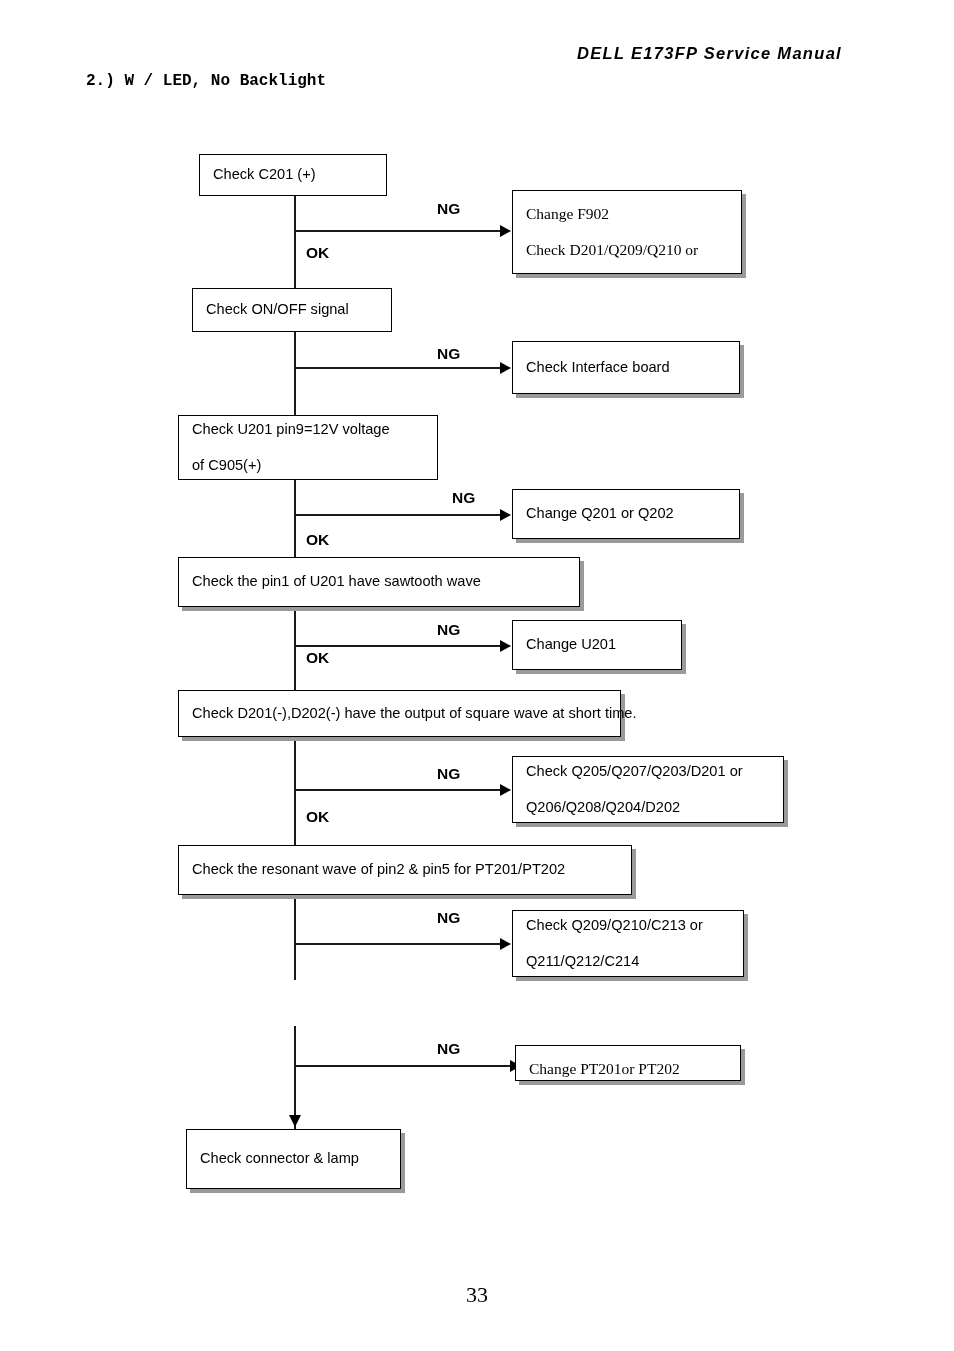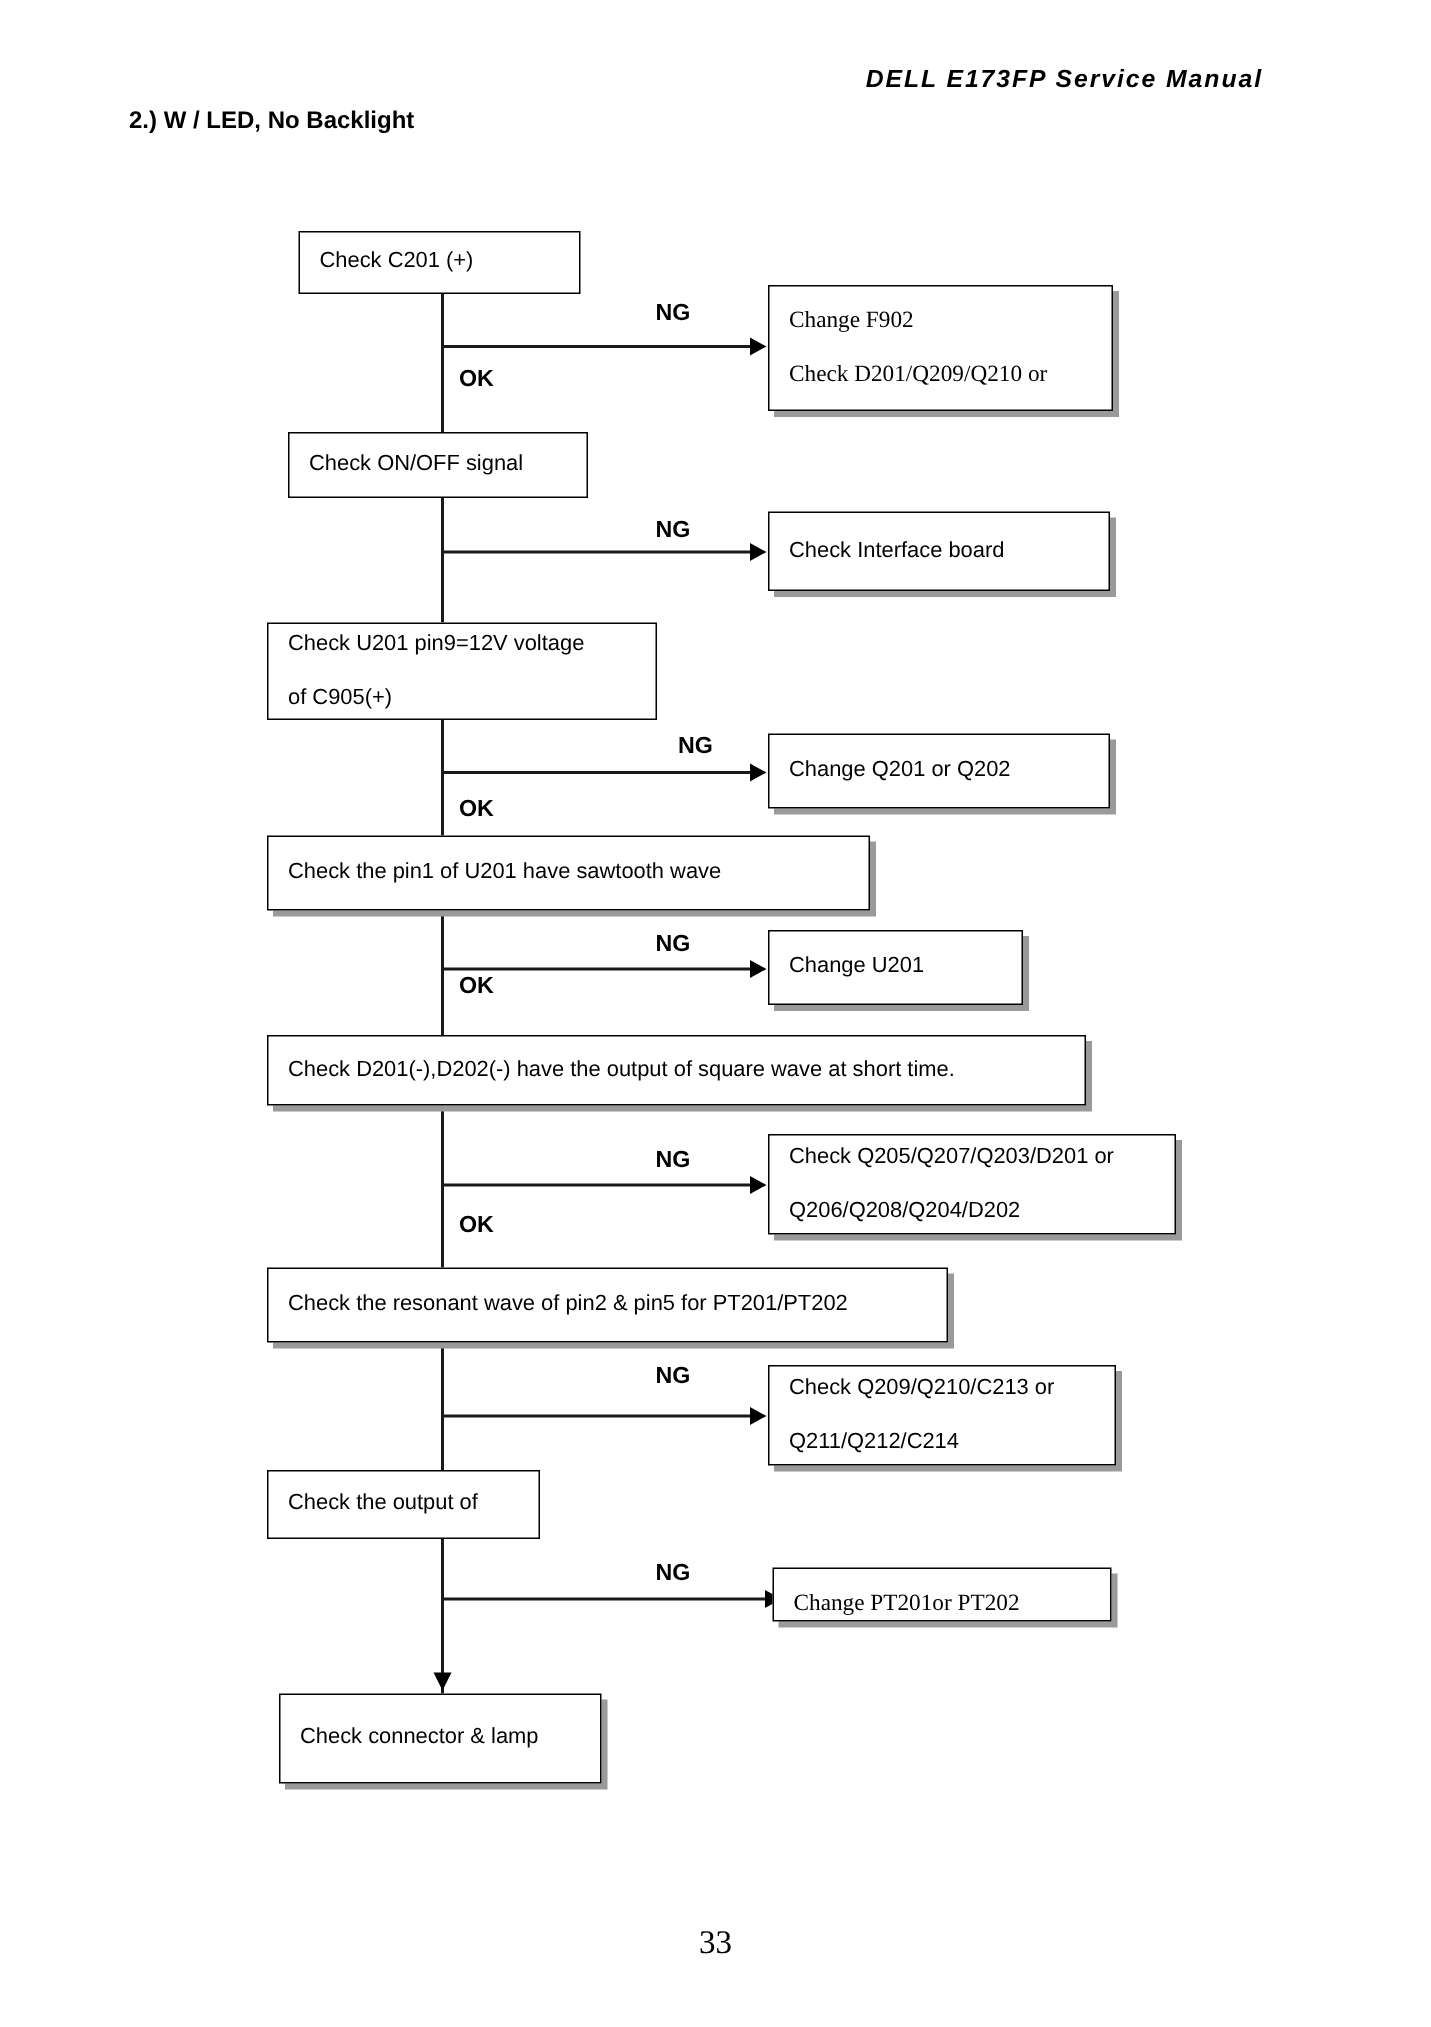--- a/index.html
+++ b/index.html
@@ -28,21 +28,21 @@
     font-weight: bold;
     font-style: italic;
     font-size: 16.5px;
     letter-spacing: 1.3px;
     white-space: nowrap;
   }
   .section-title {
     position: absolute;
     left: 86px;
     top: 72px;
-    font-family: Liberation Sans, sans-serif;
+    font-family: Liberation Mono, monospace;
     font-weight: bold;
     font-size: 16px;
     white-space: nowrap;
   }
   .page-number {
     position: absolute;
     left: 0;
     right: 0;
     top: 1282px;
     text-align: center;
@@ -173,21 +173,21 @@
   <div class="vline" style="left:294px; top:607px; height:83px;"></div>
   <div class="hline" style="left:294px; top:645px; width:206px;"></div>
   <div class="arrow-right" style="left:500px; top:640px;"></div>
   <div class="branch-label" style="left:437px; top:621px;">NG</div>
   <div class="branch-label" style="left:306px; top:649px;">OK</div>
 
   <div class="node shadow" style="left:512px; top:620px; width:170px; height:50px;">
     <span class="ln">Change U201</span>
   </div>
 
-  <div class="node shadow" style="left:178px; top:690px; width:546px; height:47px;">
+  <div class="node shadow" style="left:178px; top:690px; width:443px; height:47px;">
     <span class="ln">Check D201(-),D202(-) have the output of square wave at short time.</span>
   </div>
 
   <div class="vline" style="left:294px; top:737px; height:108px;"></div>
   <div class="hline" style="left:294px; top:789px; width:206px;"></div>
   <div class="arrow-right" style="left:500px; top:784px;"></div>
   <div class="branch-label" style="left:437px; top:765px;">NG</div>
   <div class="branch-label" style="left:306px; top:808px;">OK</div>
 
   <div class="node shadow" style="left:512px; top:756px; width:272px; height:67px;">
@@ -202,23 +202,20 @@
   <div class="vline" style="left:294px; top:895px; height:85px;"></div>
   <div class="hline" style="left:294px; top:943px; width:206px;"></div>
   <div class="arrow-right" style="left:500px; top:938px;"></div>
   <div class="branch-label" style="left:437px; top:909px;">NG</div>
 
   <div class="node shadow" style="left:512px; top:910px; width:232px; height:67px;">
     <span class="ln">Check Q209/Q210/C213 or</span>
     <span class="ln">Q211/Q212/C214</span>
   </div>
 
-  <div class="node" style="left:178px; top:980px; width:182px; height:46px;">
-    <span class="ln">Check the output of</span>
-  </div>
 
   <div class="vline" style="left:294px; top:1026px; height:103px;"></div>
   <div class="hline" style="left:294px; top:1065px; width:216px;"></div>
   <div class="arrow-right" style="left:510px; top:1060px;"></div>
   <div class="branch-label" style="left:437px; top:1040px;">NG</div>
   <div class="arrow-down" style="left:289px; top:1115px;"></div>
 
   <div class="node serif shadow" style="left:515px; top:1045px; width:226px; height:36px;justify-content:flex-end;">
     <span class="ln">Change PT201or PT202</span>
   </div>

